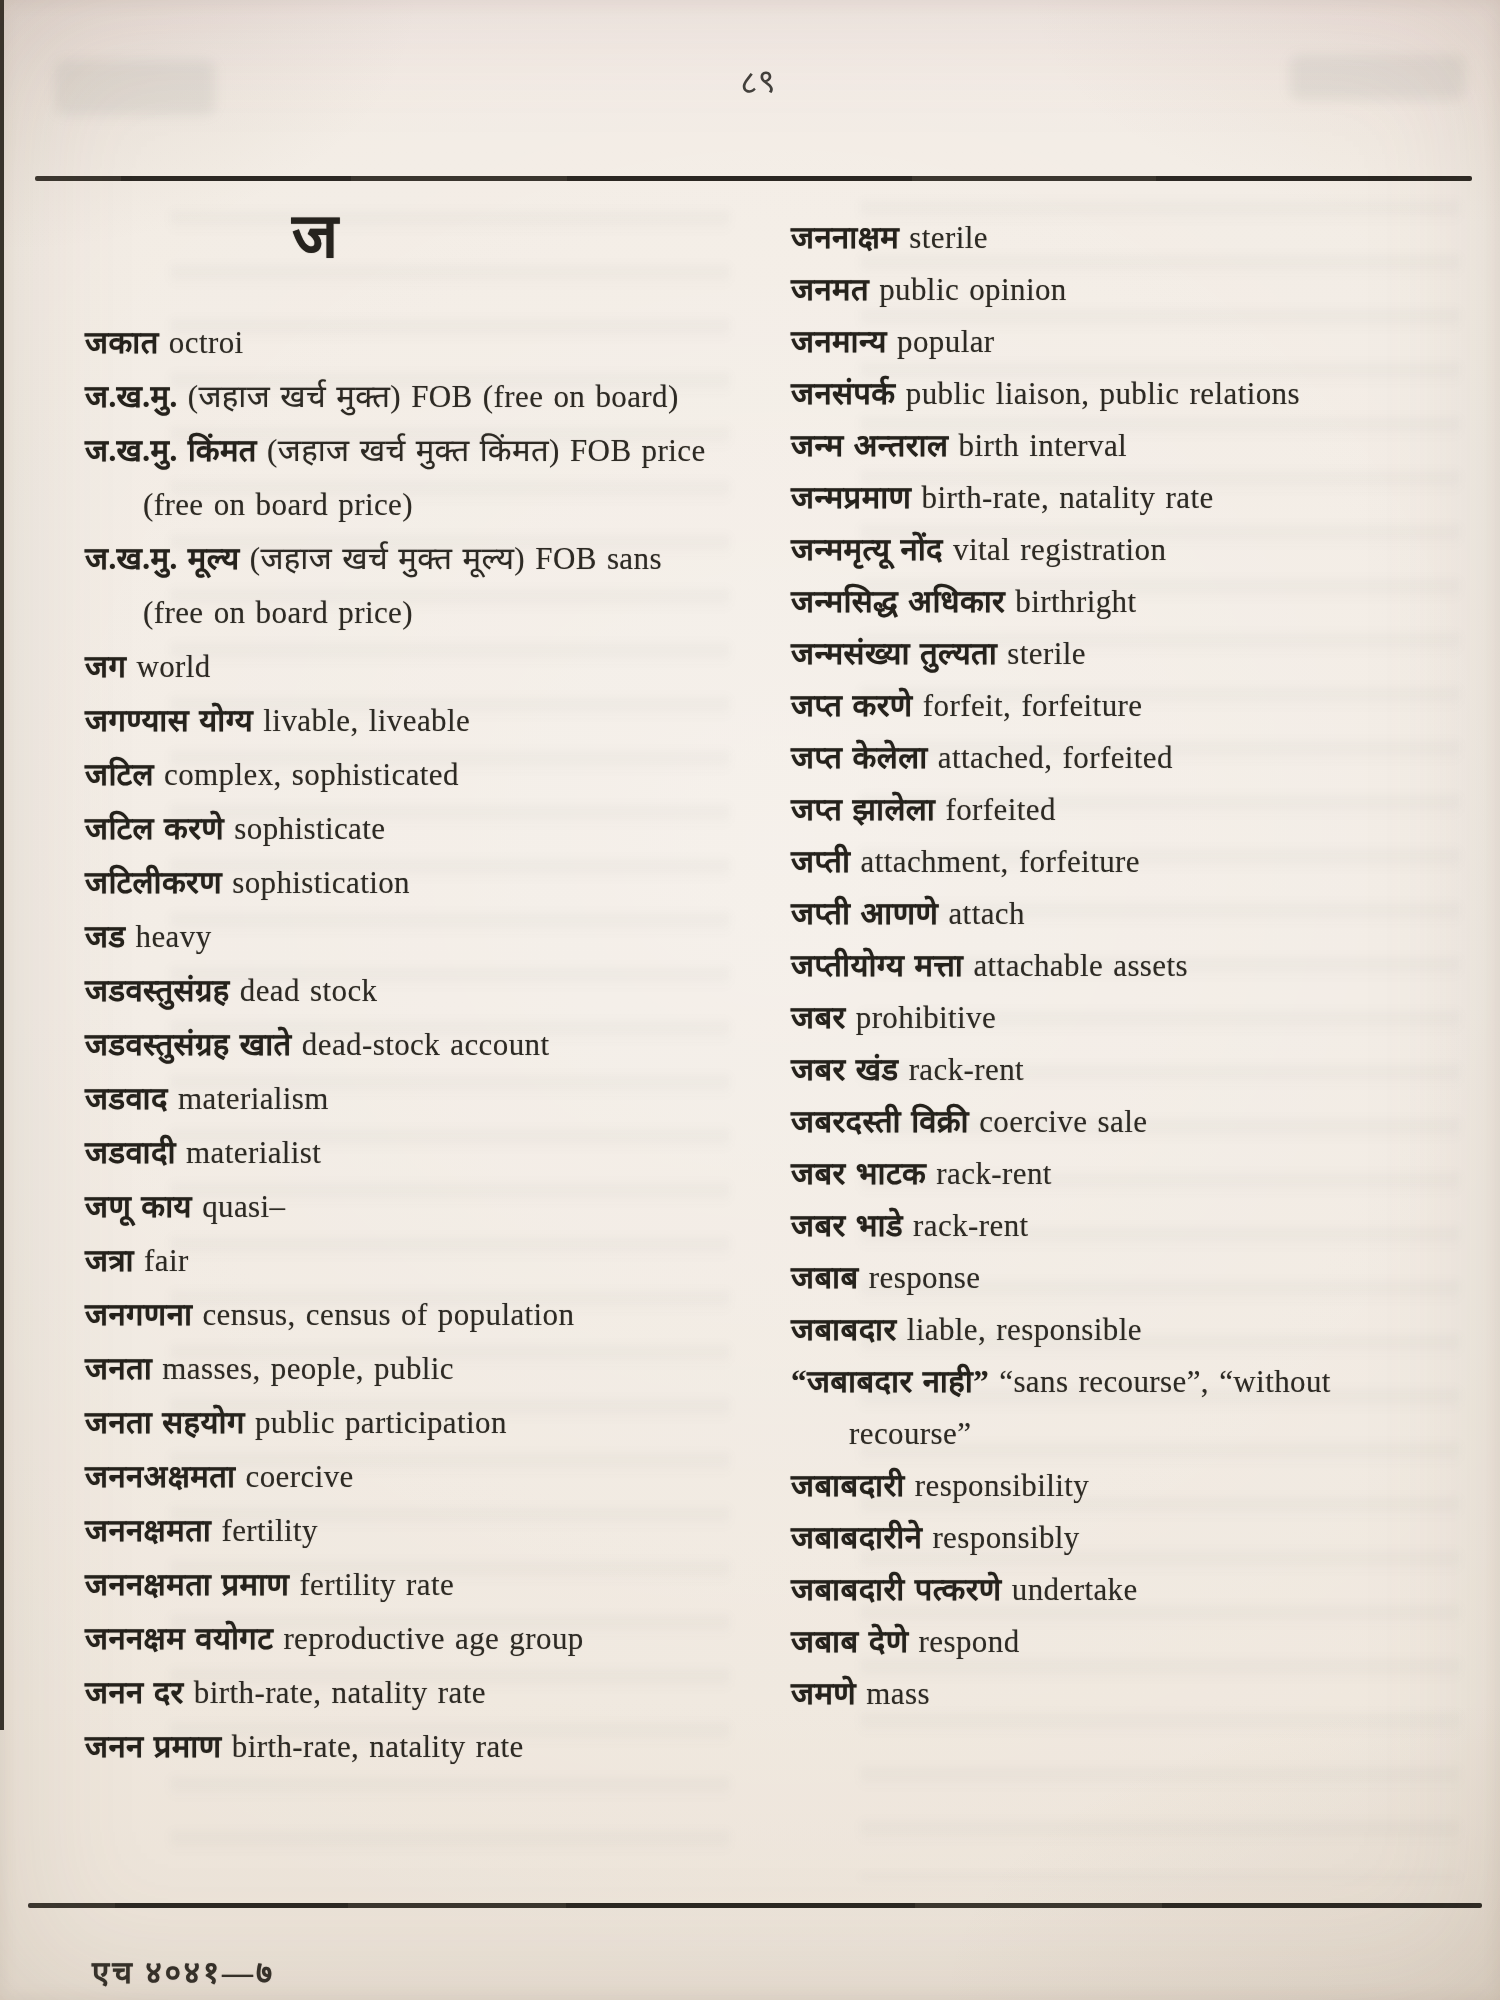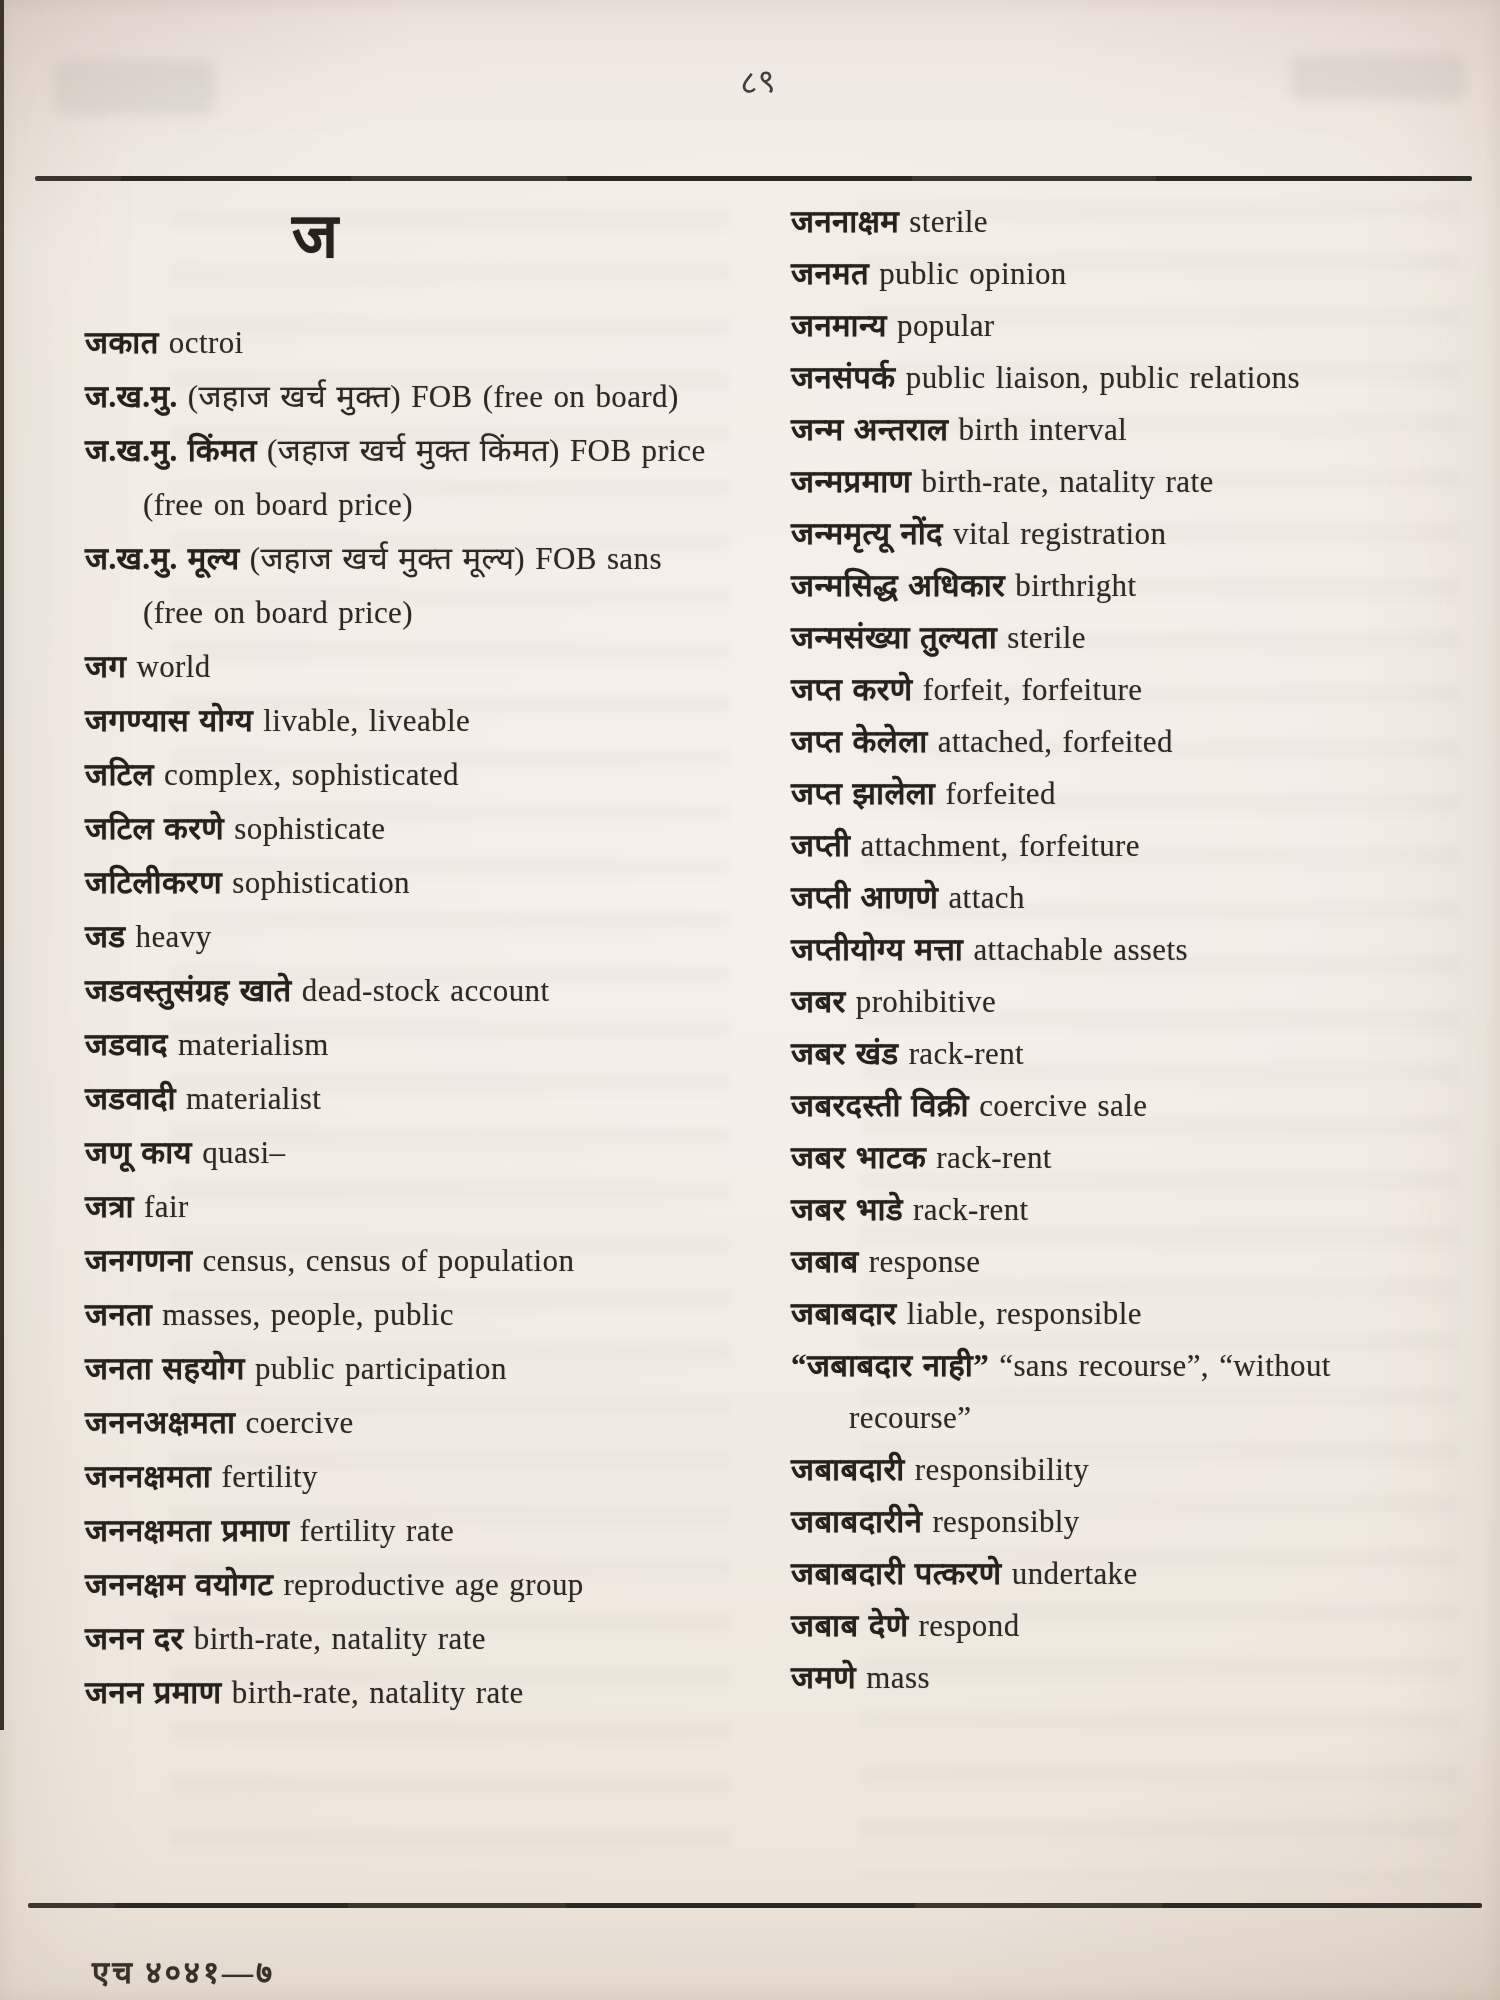--- a/index.html
+++ b/index.html
@@ -49,21 +49,21 @@
   .col{position:absolute;top:176px;}
   .col-left{left:35px;width:704px;}
   .col-right{left:743px;width:725px;}
   .section-letter{
     margin:18px 0 0 0;width:560px;text-align:center;
     font-size:62px;line-height:84px;font-weight:700;color:#26231e;
     text-shadow:0 0 1px rgba(35,30,22,0.55);
   }
   .entries{color:#2d2a24;}
   .col-left .entries{margin:38px 8px 0 50px;}
-  .col-right .entries{margin:20px 54px 0 48px;}
+  .col-right .entries{margin:36px 54px 0 48px;}
   .entry{
     font-size:31px;line-height:54px;
     padding-left:58px;text-indent:-58px;
     letter-spacing:0.4px;word-spacing:2px;
     text-shadow:0 0 1px rgba(40,34,24,0.38);
   }
   .col-right .entry{line-height:52px;}
   .hw{font-weight:700;color:#25221c;font-size:31px;}
   .footer-code{
     position:absolute;left:92px;top:1950px;
@@ -103,20 +103,21 @@
   <div class="entry"><span class="hw">जगण्यास योग्य</span><span class="tr"> livable, liveable</span></div>
 
   <div class="entry"><span class="hw">जटिल</span><span class="tr"> complex, sophisticated</span></div>
 
   <div class="entry"><span class="hw">जटिल करणे</span><span class="tr"> sophisticate</span></div>
 
   <div class="entry"><span class="hw">जटिलीकरण</span><span class="tr"> sophistication</span></div>
 
   <div class="entry"><span class="hw">जड</span><span class="tr"> heavy</span></div>
 
+  <div class="entry"><span class="hw">जडवस्तुसंग्रह</span><span class="tr"> dead stock</span></div>
 
   <div class="entry"><span class="hw">जडवस्तुसंग्रह खाते</span><span class="tr"> dead-stock account</span></div>
 
   <div class="entry"><span class="hw">जडवाद</span><span class="tr"> materialism</span></div>
 
   <div class="entry"><span class="hw">जडवादी</span><span class="tr"> materialist</span></div>
 
   <div class="entry"><span class="hw">जणू काय</span><span class="tr"> quasi–</span></div>
 
   <div class="entry"><span class="hw">जत्रा</span><span class="tr"> fair</span></div>

